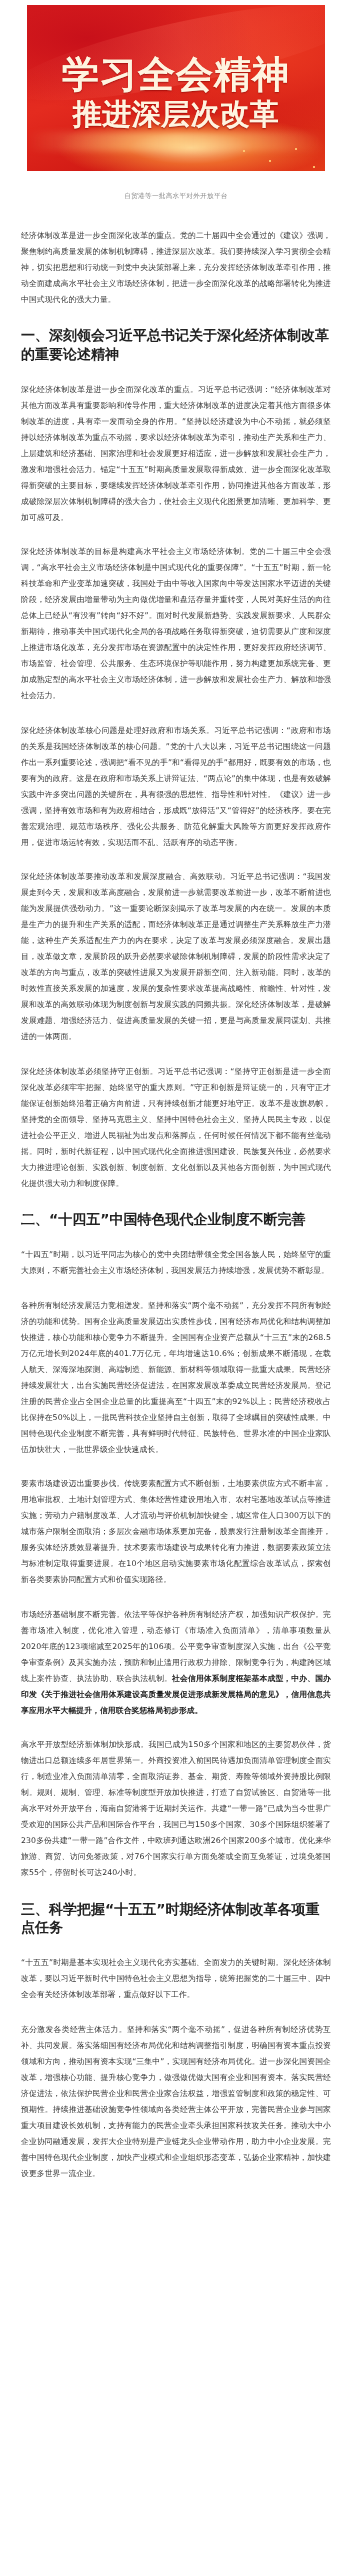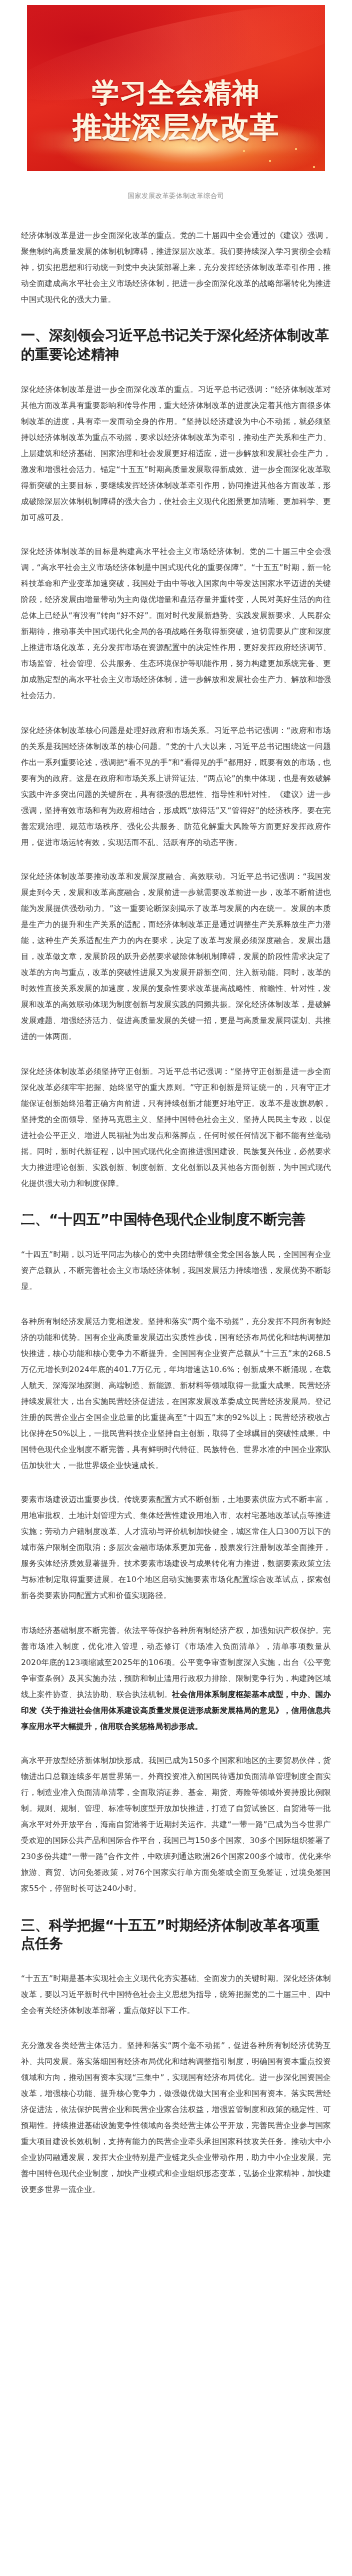--- a/index.html
+++ b/index.html
@@ -37,21 +37,21 @@
   }
   .banner-title {
     position: absolute; left: 0; right: 0; top: 47px;
     text-align: center; z-index: 2;
     font-family: "DejaVu Sans", sans-serif;
     font-weight: bold;
     color: #fff4e0;
     text-shadow: 0 1px 1.5px rgba(120,0,0,0.55), 0 0 0.5px #ffe9c4;
     line-height: 1.22;
   }
-  .banner-title .l1 { display: block; font-size: 27px; letter-spacing: 1px; margin-top: 25px; }
+  .banner-title .l1 { display: block; font-size: 37px; letter-spacing: 1px; }
   .banner-title .l2 { display: block; font-size: 29px; letter-spacing: 0.5px; }
   .sparkle { position: absolute; width: 1.5px; height: 1.5px; border-radius: 50%; background: #ffd27a; z-index: 2; }
 
   
   .byline {
     text-align: center;
     font-size: 6.7px;
     color: #8a8a8a;
     margin-top: 20.6px;
     letter-spacing: 0.2px;
@@ -83,32 +83,32 @@
     <span class="sparkle" style="left:216px;top:145px"></span>
     <span class="sparkle" style="left:242px;top:155px"></span>
     <span class="sparkle" style="left:268px;top:143px"></span>
     <span class="sparkle" style="left:286px;top:161px"></span>
     <div class="banner-title">
       <span class="l1">学习全会精神</span>
       <span class="l2">推进深层次改革</span>
     </div>
   </div>
 
-  <div class="byline">国家发展改革委体制改革综合司</div>
+  <div class="byline">自贸港等一批高水平对外开放平台</div>
 
   <div class="article" id="article">
     <p class="para">经济体制改革是进一步全面深化改革的重点。党的二十届四中全会通过的《建议》强调，聚焦制约高质量发展的体制机制障碍，推进深层次改革。我们要持续深入学习贯彻全会精神，切实把思想和行动统一到党中央决策部署上来，充分发挥经济体制改革牵引作用，推动全面建成高水平社会主义市场经济体制，把进一步全面深化改革的战略部署转化为推进中国式现代化的强大力量。</p>
   <p class="section-heading">一、深刻领会习近平总书记关于深化经济体制改革的重要论述精神</p>
       <p class="para">深化经济体制改革是进一步全面深化改革的重点。习近平总书记强调：“经济体制改革对其他方面改革具有重要影响和传导作用，重大经济体制改革的进度决定着其他方面很多体制改革的进度，具有牵一发而动全身的作用。”坚持以经济建设为中心不动摇，就必须坚持以经济体制改革为重点不动摇，要求以经济体制改革为牵引，推动生产关系和生产力、上层建筑和经济基础、国家治理和社会发展更好相适应，进一步解放和发展社会生产力，激发和增强社会活力。锚定“十五五”时期高质量发展取得新成效、进一步全面深化改革取得新突破的主要目标，要继续发挥经济体制改革牵引作用，协同推进其他各方面改革，形成破除深层次体制机制障碍的强大合力，使社会主义现代化图景更加清晰、更加科学、更加可感可及。</p>
       <p class="para">深化经济体制改革的目标是构建高水平社会主义市场经济体制。党的二十届三中全会强调，“高水平社会主义市场经济体制是中国式现代化的重要保障”。“十五五”时期，新一轮科技革命和产业变革加速突破，我国处于由中等收入国家向中等发达国家水平迈进的关键阶段，经济发展由增量带动为主向做优增量和盘活存量并重转变，人民对美好生活的向往总体上已经从“有没有”转向“好不好”。面对时代发展新趋势、实践发展新要求、人民群众新期待，推动事关中国式现代化全局的各项战略任务取得新突破，迫切需要从广度和深度上推进市场化改革，充分发挥市场在资源配置中的决定性作用，更好发挥政府经济调节、市场监管、社会管理、公共服务、生态环境保护等职能作用，努力构建更加系统完备、更加成熟定型的高水平社会主义市场经济体制，进一步解放和发展社会生产力、解放和增强社会活力。</p>
       <p class="para">深化经济体制改革核心问题是处理好政府和市场关系。习近平总书记强调：“政府和市场的关系是我国经济体制改革的核心问题。”党的十八大以来，习近平总书记围绕这一问题作出一系列重要论述，强调把“看不见的手”和“看得见的手”都用好，既要有效的市场，也要有为的政府。这是在政府和市场关系上讲辩证法、“两点论”的集中体现，也是有效破解实践中许多突出问题的关键所在，具有很强的思想性、指导性和针对性。《建议》进一步强调，坚持有效市场和有为政府相结合，形成既“放得活”又“管得好”的经济秩序。要在完善宏观治理、规范市场秩序、强化公共服务、防范化解重大风险等方面更好发挥政府作用，促进市场运转有效，实现活而不乱、活跃有序的动态平衡。</p>
       <p class="para">深化经济体制改革要推动改革和发展深度融合、高效联动。习近平总书记强调：“我国发展走到今天，发展和改革高度融合，发展前进一步就需要改革前进一步，改革不断前进也能为发展提供强劲动力。”这一重要论断深刻揭示了改革与发展的内在统一。发展的本质是生产力的提升和生产关系的适配，而经济体制改革正是通过调整生产关系释放生产力潜能，这种生产关系适配生产力的内在要求，决定了改革与发展必须深度融合。发展出题目，改革做文章，发展阶段的跃升必然要求破除体制机制障碍，发展的阶段性需求决定了改革的方向与重点，改革的突破性进展又为发展开辟新空间、注入新动能。同时，改革的时效性直接关系发展的加速度，发展的复杂性要求改革提高战略性、前瞻性、针对性，发展和改革的高效联动体现为制度创新与发展实践的同频共振。深化经济体制改革，是破解发展难题、增强经济活力、促进高质量发展的关键一招，更是与高质量发展同谋划、共推进的一体两面。</p>
       <p class="para">深化经济体制改革必须坚持守正创新。习近平总书记强调：“坚持守正创新是进一步全面深化改革必须牢牢把握、始终坚守的重大原则。”守正和创新是辩证统一的，只有守正才能保证创新始终沿着正确方向前进，只有持续创新才能更好地守正。改革不是改旗易帜，坚持党的全面领导、坚持马克思主义、坚持中国特色社会主义、坚持人民民主专政，以促进社会公平正义、增进人民福祉为出发点和落脚点，任何时候任何情况下都不能有丝毫动摇。同时，新时代新征程，以中国式现代化全面推进强国建设、民族复兴伟业，必然要求大力推进理论创新、实践创新、制度创新、文化创新以及其他各方面创新，为中国式现代化提供强大动力和制度保障。</p>
       <p class="section-heading">二、“十四五”中国特色现代企业制度不断完善</p>
-      <p class="para">“十四五”时期，以习近平同志为核心的党中央团结带领全党全国各族人民，全国国有企业资产总额从，不断完善社会主义市场经济体制，我国发展活力持续增强，发展优势不断彰显。</p>
+      <p class="para">“十四五”时期，以习近平同志为核心的党中央团结带领全党全国各族人民，始终坚守的重大原则，不断完善社会主义市场经济体制，我国发展活力持续增强，发展优势不断彰显。</p>
       <p class="para">各种所有制经济发展活力竞相迸发。坚持和落实“两个毫不动摇”，充分发挥不同所有制经济的功能和优势。国有企业高质量发展迈出实质性步伐，国有经济布局优化和结构调整加快推进，核心功能和核心竞争力不断提升。全国国有企业资产总额从“十三五”末的268.5万亿元增长到2024年底的401.7万亿元，年均增速达10.6%；创新成果不断涌现，在载人航天、深海深地探测、高端制造、新能源、新材料等领域取得一批重大成果。民营经济持续发展壮大，出台实施民营经济促进法，在国家发展改革委成立民营经济发展局。登记注册的民营企业占全国企业总量的比重提高至“十四五”末的92%以上；民营经济税收占比保持在50%以上，一批民营科技企业坚持自主创新，取得了全球瞩目的突破性成果。中国特色现代企业制度不断完善，具有鲜明时代特征、民族特色、世界水准的中国企业家队伍加快壮大，一批世界级企业快速成长。</p>
       <p class="para">要素市场建设迈出重要步伐。传统要素配置方式不断创新，土地要素供应方式不断丰富，用地审批权、土地计划管理方式、集体经营性建设用地入市、农村宅基地改革试点等推进实施；劳动力户籍制度改革、人才流动与评价机制加快健全，城区常住人口300万以下的城市落户限制全面取消；多层次金融市场体系更加完备，股票发行注册制改革全面推开，服务实体经济质效显著提升。技术要素市场建设与成果转化有力推进，数据要素政策立法与标准制定取得重要进展。在10个地区启动实施要素市场化配置综合改革试点，探索创新各类要素协同配置方式和价值实现路径。</p>
       <p class="para"><span>市场经济基础制度不断完善。依法平等保护各种所有制经济产权，加强知识产权保护。完善市场准入制度，优化准入管理，动态修订《市场准入负面清单》，清单事项数量从2020年底的123项缩减至2025年的106项。公平竞争审查制度深入实施，出台《公平竞争审查条例》及其实施办法，预防和制止滥用行政权力排除、限制竞争行为，构建跨区域线上案件协查、执法协助、联合执法机制。</span><b>社会信用体系制度框架基本成型，中办、国办印发《关于推进社会信用体系建设高质量发展促进形成新发展格局的意见》，信用信息共享应用水平大幅提升，信用联合奖惩格局初步形成。</b><span></span></p>
       <p class="para">高水平开放型经济新体制加快形成。我国已成为150多个国家和地区的主要贸易伙伴，货物进出口总额连续多年居世界第一。外商投资准入前国民待遇加负面清单管理制度全面实行，制造业准入负面清单清零，全面取消证券、基金、期货、寿险等领域外资持股比例限制。规则、规制、管理、标准等制度型开放加快推进，打造了自贸试验区、自贸港等一批高水平对外开放平台，海南自贸港将于近期封关运作。共建“一带一路”已成为当今世界广受欢迎的国际公共产品和国际合作平台，我国已与150多个国家、30多个国际组织签署了230多份共建“一带一路”合作文件，中欧班列通达欧洲26个国家200多个城市。优化来华旅游、商贸、访问免签政策，对76个国家实行单方面免签或全面互免签证，过境免签国家55个，停留时长可达240小时。</p>
       <p class="section-heading">三、科学把握“十五五”时期经济体制改革各项重点任务</p>
       <p class="para">“十五五”时期是基本实现社会主义现代化夯实基础、全面发力的关键时期。深化经济体制改革，要以习近平新时代中国特色社会主义思想为指导，统筹把握党的二十届三中、四中全会有关经济体制改革部署，重点做好以下工作。</p>
       <p class="para">充分激发各类经营主体活力。坚持和落实“两个毫不动摇”，促进各种所有制经济优势互补、共同发展。落实落细国有经济布局优化和结构调整指引制度，明确国有资本重点投资领域和方向，推动国有资本实现“三集中”，实现国有经济布局优化。进一步深化国资国企改革，增强核心功能、提升核心竞争力，做强做优做大国有企业和国有资本。落实民营经济促进法，依法保护民营企业和民营企业家合法权益，增强监管制度和政策的稳定性、可预期性。持续推进基础设施竞争性领域向各类经营主体公平开放，完善民营企业参与国家重大项目建设长效机制，支持有能力的民营企业牵头承担国家科技攻关任务。推动大中小企业协同融通发展，发挥大企业特别是产业链龙头企业带动作用，助力中小企业发展。完善中国特色现代企业制度，加快产业模式和企业组织形态变革，弘扬企业家精神，加快建设更多世界一流企业。</p>
     </div>
 
 </div>

